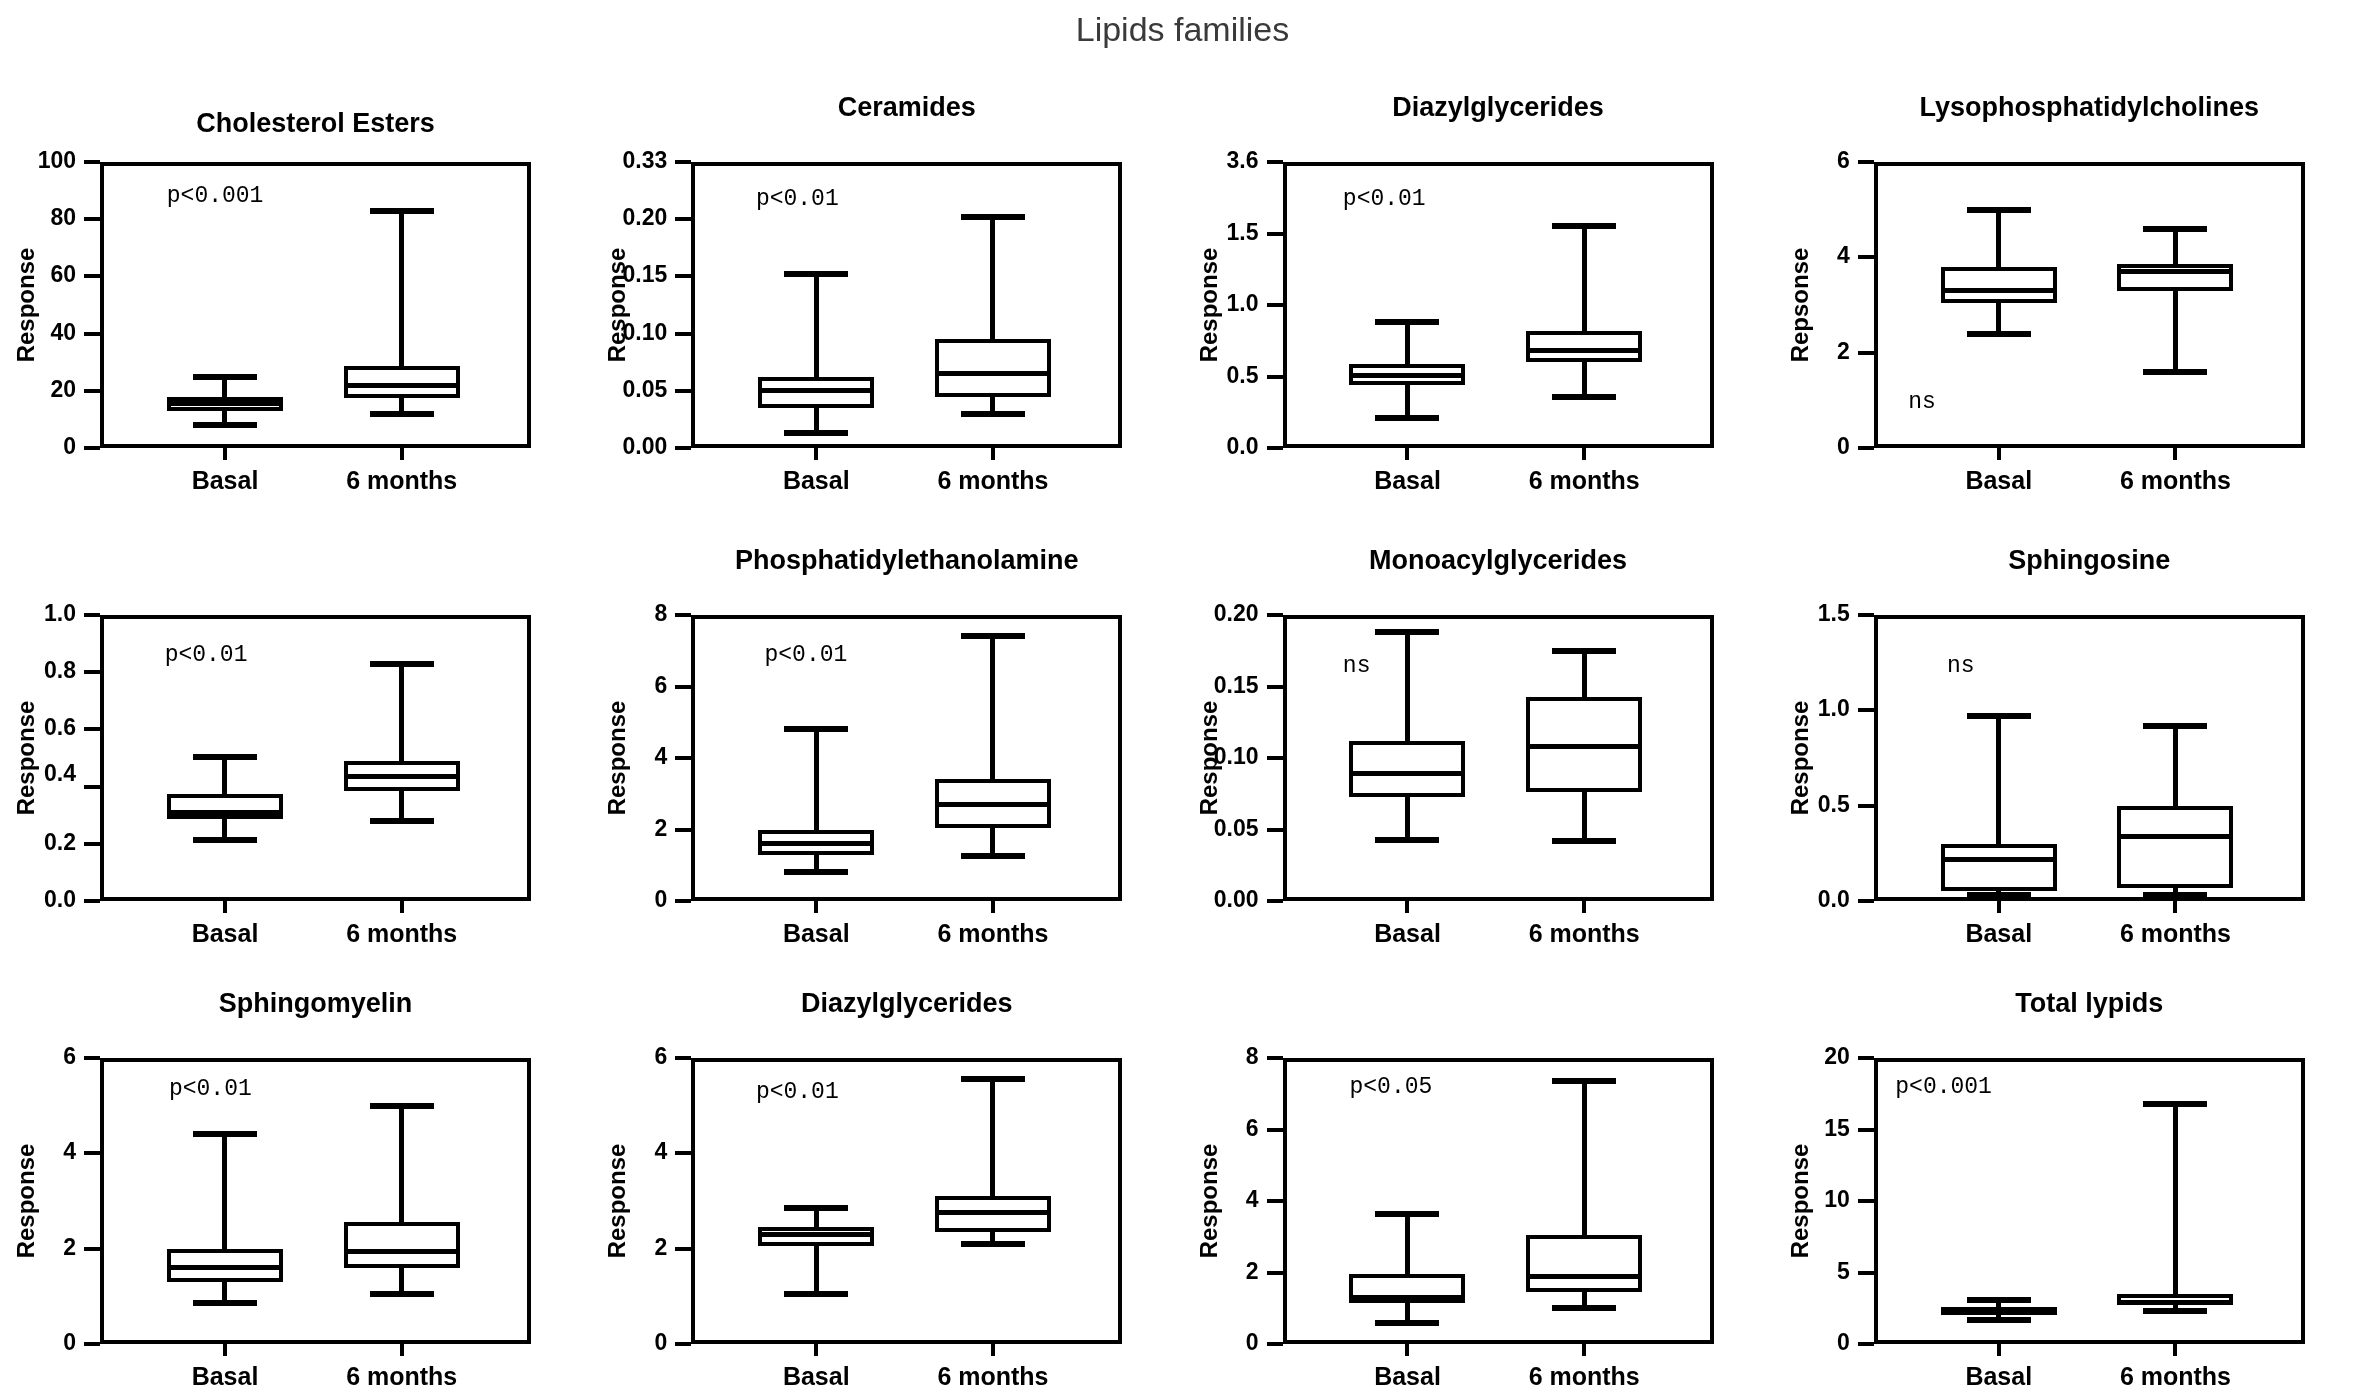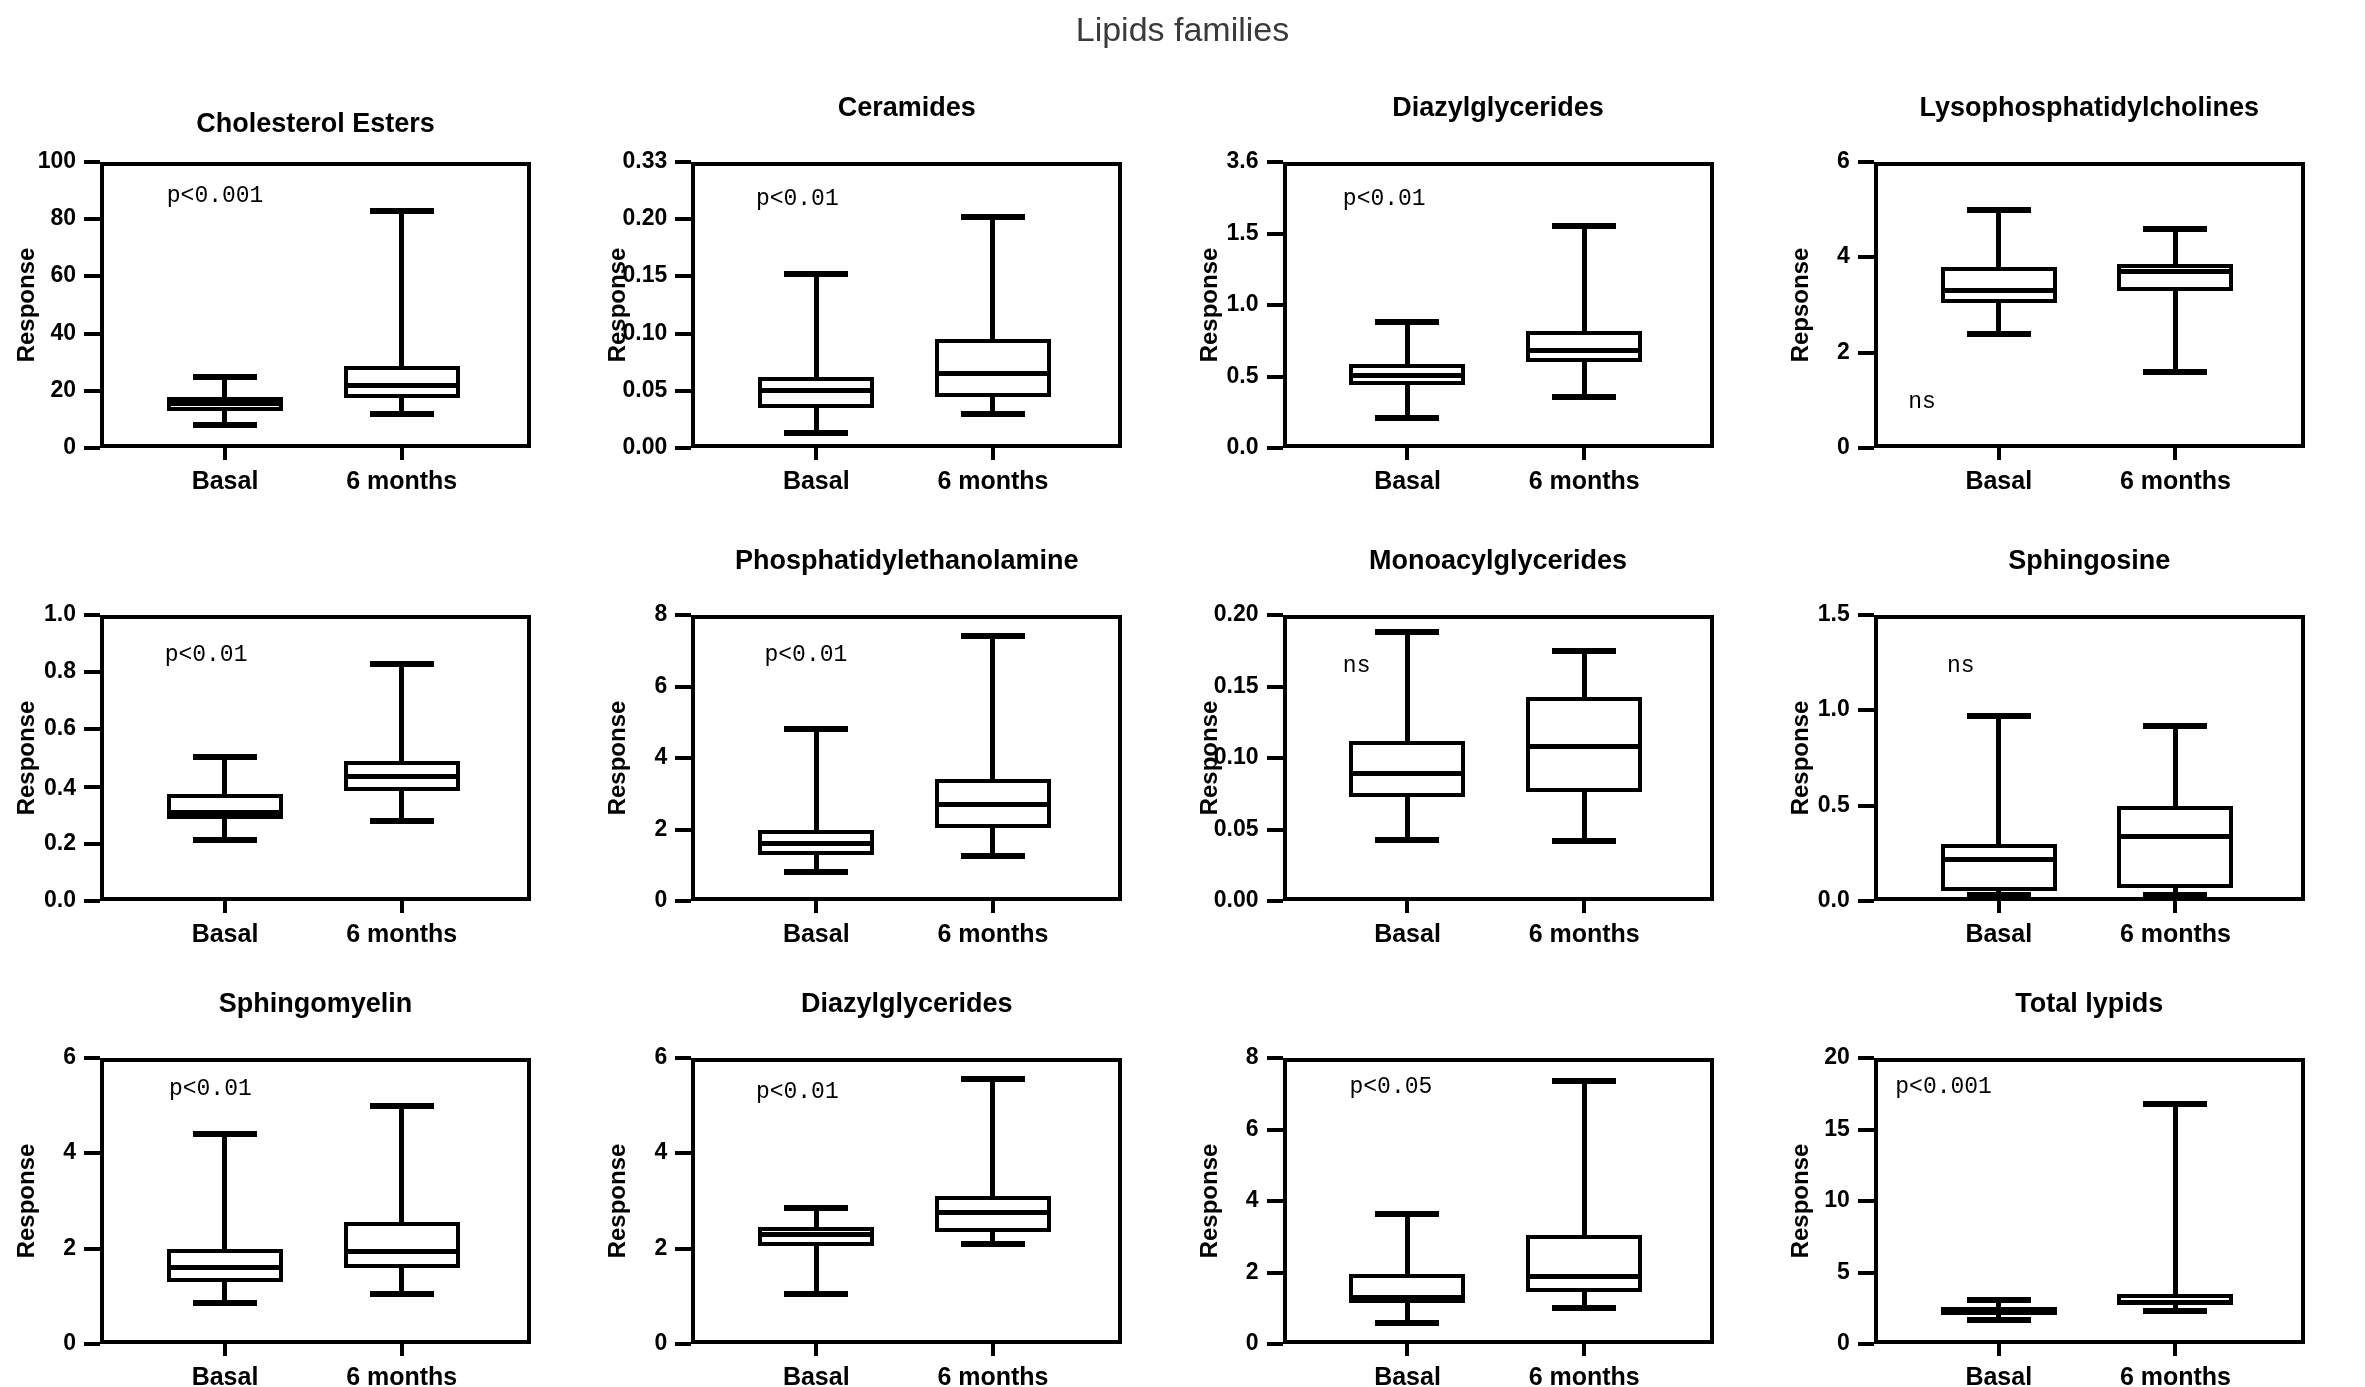--- a/index.html
+++ b/index.html
@@ -159,21 +159,21 @@
         <div class="anno" style="left: 134.48px; top: 329.24px;">ns</div>
       </div>
       <div class="cell" style="left: 0px; top: 513px;">
         <div class="ylab" style="left: 26px; top: 245px;">Response</div>
         <div class="frame" style="left: 100px; top: 102px; width: 431px; height: 286px;"></div>
         <div class="ytick" style="left: 84px; top: 386px; width: 16px; height: 4px;"></div>
         <div class="yticklab" style="left: 0px; top: 373px; width: 76px;">0.0</div>
         <div class="ytick" style="left: 84px; top: 328.8px; width: 16px; height: 4px;"></div>
         <div class="yticklab" style="left: 0px; top: 315.8px; width: 76px;">0.2</div>
         <div class="ytick" style="left: 84px; top: 271.6px; width: 16px; height: 4px;"></div>
-        <div class="yticklab" style="left: 0px; top: 261px; width: 76px;">0.4</div>
+        <div class="yticklab" style="left: 0px; top: 247px; width: 76px;">0.4</div>
         <div class="ytick" style="left: 84px; top: 214.4px; width: 16px; height: 4px;"></div>
         <div class="yticklab" style="left: 0px; top: 201.4px; width: 76px;">0.6</div>
         <div class="ytick" style="left: 84px; top: 157.2px; width: 16px; height: 4px;"></div>
         <div class="yticklab" style="left: 0px; top: 144.2px; width: 76px;">0.8</div>
         <div class="ytick" style="left: 84px; top: 100px; width: 16px; height: 4px;"></div>
         <div class="yticklab" style="left: 0px; top: 87px; width: 76px;">1.0</div>
         <div class="xtick" style="left: 222.99px; top: 388px; width: 4px; height: 12px;"></div>
         <div class="xticklab" style="left: 124.99px; top: 406px; width: 200px;">Basal</div>
         <div class="whisker" style="left: 222.49px; top: 243.57px; width: 5px; height: 82.94px;"></div>
         <div class="cap" style="left: 192.99px; top: 240.57px; width: 64px; height: 6px;"></div>

